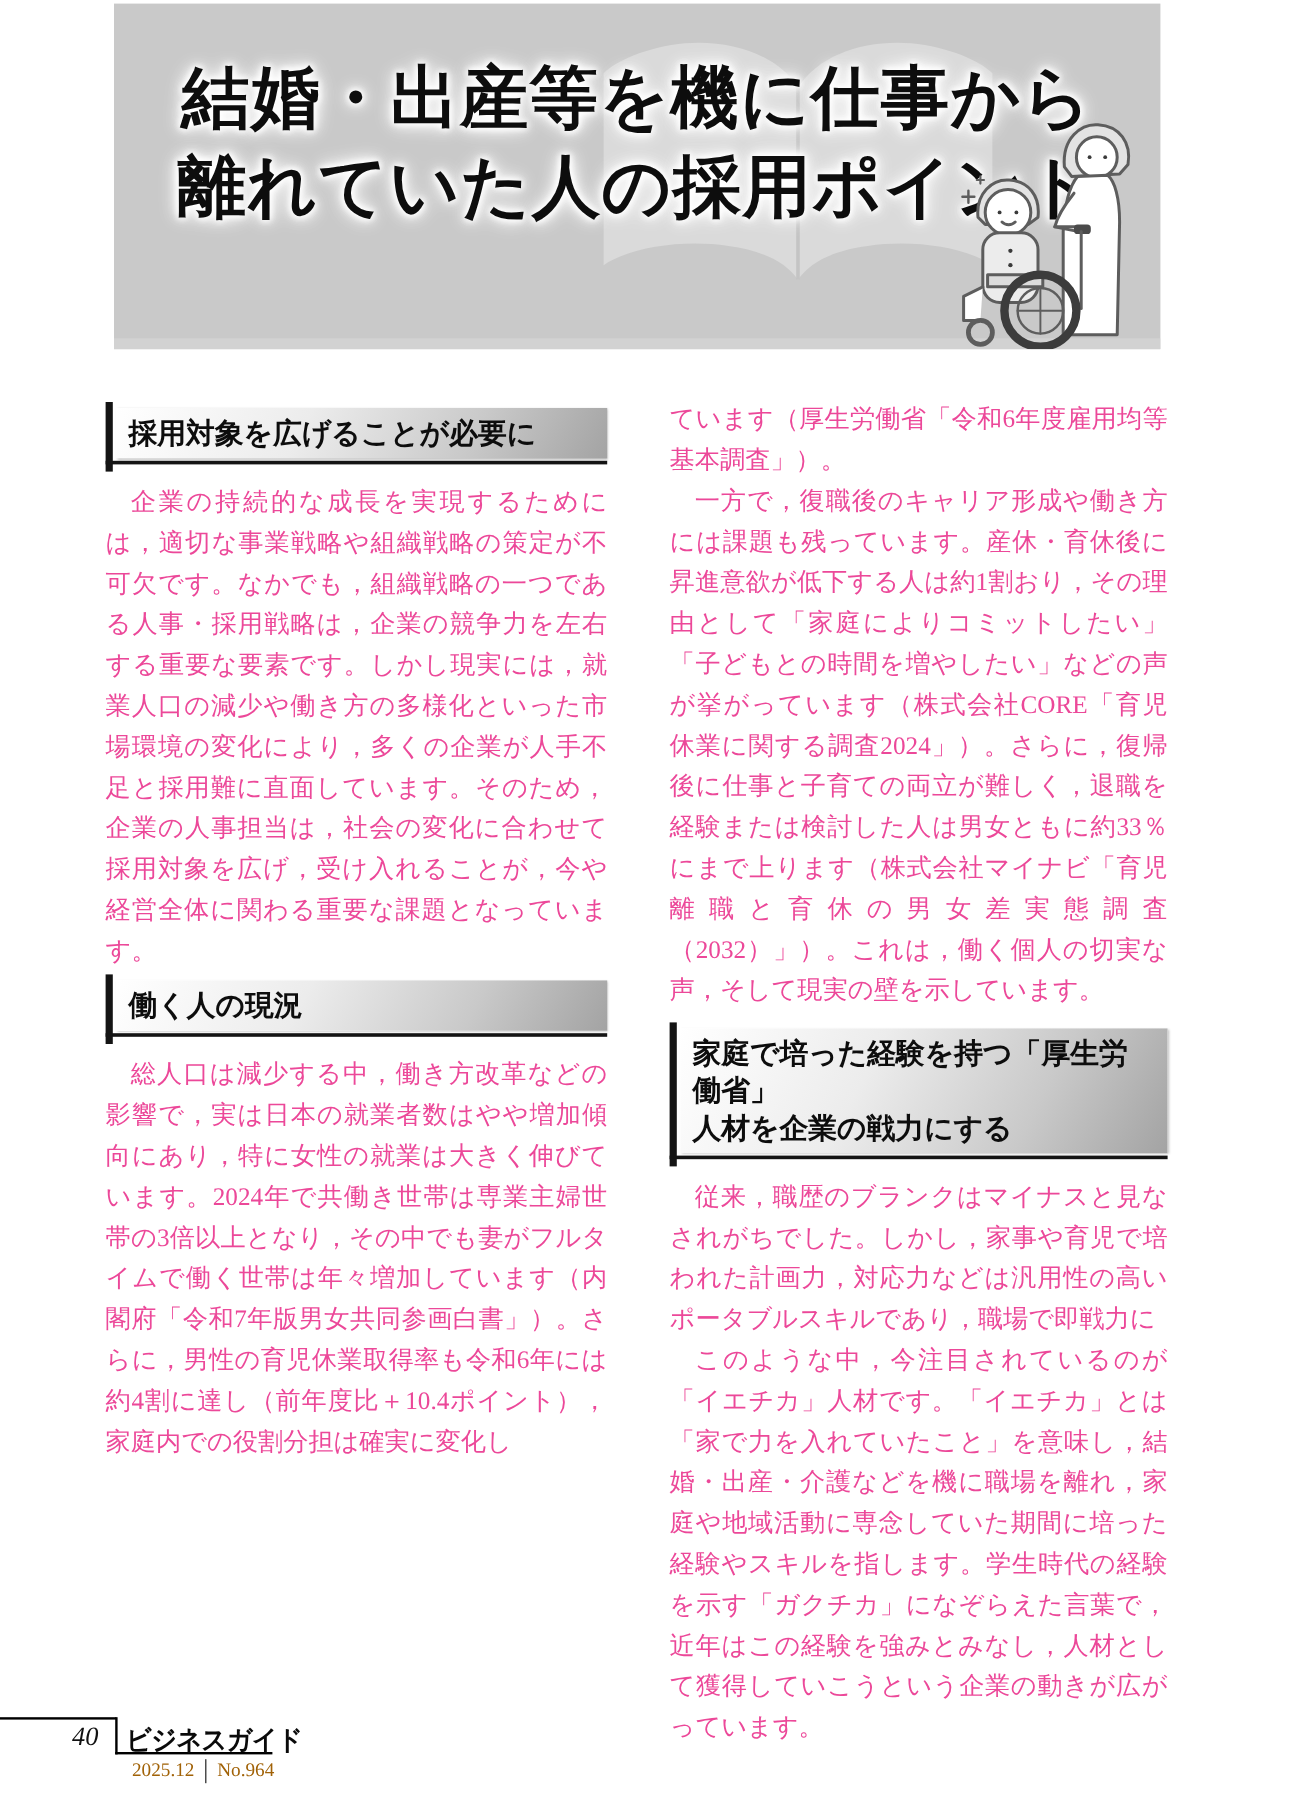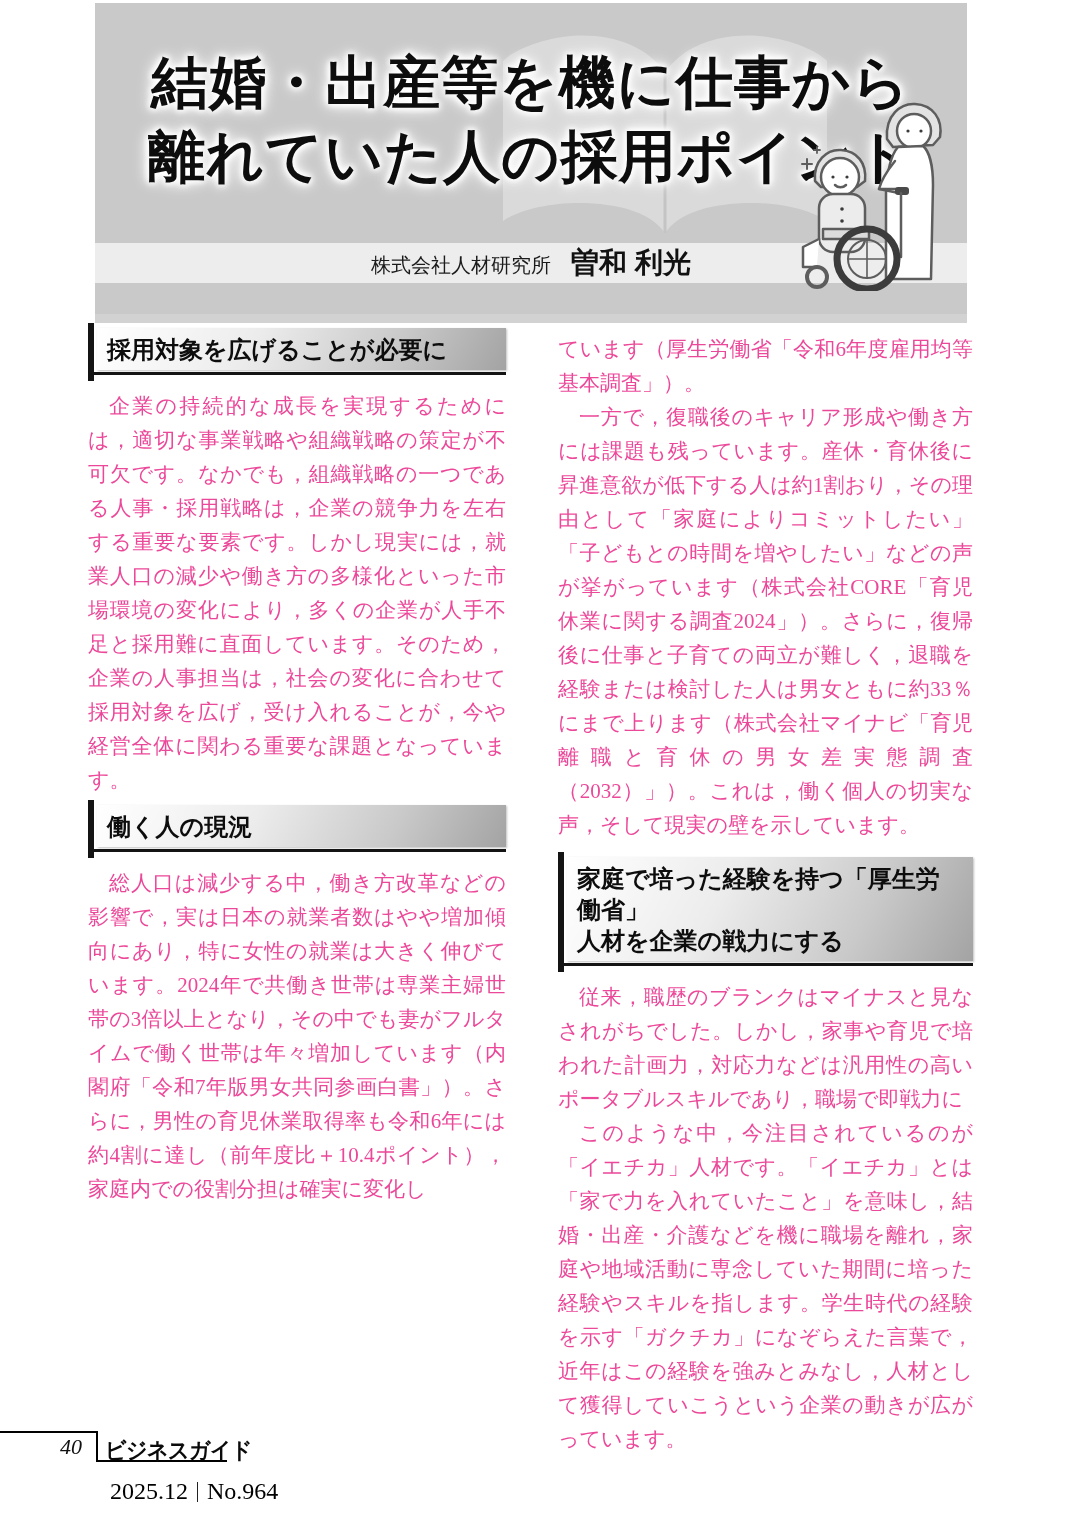--- a/index.html
+++ b/index.html
@@ -4,21 +4,21 @@
 <style>
   * { margin:0; padding:0; box-sizing:border-box; }
   html,body { background:#ffffff; }
   .page {
     position:relative; width:1075px; height:1517px; background:#ffffff;
     overflow:hidden; font-family:"Liberation Serif","DejaVu Serif",serif; color:#1b1b1b;
   }
 
   
   .header {
-    position:absolute; left:95px; top:3px; width:872px; height:320px;
+    position:absolute; left:95px; top:3px; width:872px; height:288px;
     background:#c9c9c9; overflow:hidden;
   }
   .book-svg { position:absolute; left:330px; top:18px; width:480px; height:252px; }
   .title-block {
     position:absolute; left:0; top:42px; width:100%; text-align:center;
     font-family:"Liberation Sans","DejaVu Sans",sans-serif; font-weight:bold;
     font-size:57px; line-height:74px; color:#0d0d0d; letter-spacing:1px;
     text-shadow:0 0 6px #fff,0 0 6px #fff,0 0 10px #fff,0 0 14px #fff,0 0 18px #fff;
     z-index:2;
   }
@@ -32,21 +32,21 @@
   }
   .author-name {
     font-family:"Liberation Sans","DejaVu Sans",sans-serif; font-weight:600;
     font-size:28px; line-height:40px; color:#111; margin-left:20px;
   }
   .bottom-band { position:absolute; left:0; bottom:0; width:100%; height:9px; background:#d2d2d2; }
   .illu-svg { position:absolute; right:0px; top:86px; width:184px; height:202px; z-index:3; }
 
   
   .col { position:absolute; width:418px; }
-  .col-left  { left:88px;  top:328px; }
+  .col-left  { left:88px;  top:340px; }
   .col-right { left:558px; top:332px; width:415px; }
 
   .sec-h { position:relative; margin-bottom:14px; }
   .sec-bar { position:absolute; left:0; top:-5px; width:6px; height:calc(100% + 11px); background:#141414; }
   .sec-box {
     margin-left:9px; padding:6px 10px 5px;
     background:linear-gradient(118deg,#ffffff 0%,#ececec 38%,#c9c9c9 72%,#a3a3a3 100%);
     font-family:"Liberation Sans","DejaVu Sans",sans-serif; font-weight:bold;
     font-size:24px; line-height:31px; color:#0d0d0d;
     box-shadow:1px 1px 2px rgba(0,0,0,.25);
@@ -68,22 +68,22 @@
   .f-pagenum {
     position:absolute; left:50px; top:1434px; width:42px; text-align:center;
     font-size:22px; line-height:26px; color:#111;font-style:italic;
   }
   .f-logo {
     position:absolute; left:105px; top:1436px;
     font-family:"Liberation Sans","DejaVu Sans",sans-serif; font-weight:bold;
     font-size:21px; letter-spacing:-0.5px; color:#0a0a0a; transform:scaleY(1.08);
   }
   .f-issue {
-    position:absolute; left:110px; top:1466px; font-size:24px; color:#000000;
-    display:flex; align-items:center;margin-top:12px;
+    position:absolute; left:110px; top:1466px; font-size:16px; color:#a16207;
+    display:flex; align-items:center;
   }
   .f-sep { display:inline-block; width:1px; height:20px; background:#222; margin:0 9px; }
 </style>
 </head>
 <body>
 
 <div class="page">
 
   <div class="header">
     <svg class="book-svg" viewBox="0 0 480 252">
@@ -92,23 +92,20 @@
         C250,198 268,188 298,184 C338,178 382,186 402,200
         L402,40 C392,30 366,18 334,15 C296,12 258,24 240,52 Z"></path>
       <path fill="none" stroke="#c4c4c4" stroke-width="3" d="M240,52 L240,212"></path>
     </svg>
 
     <div class="title-block">
       <div>結婚・出産等を機に仕事から</div>
       <div>離れていた人の採用ポイント</div>
     </div>
 
-    <div class="author-strip">
-      <span class="author-org">株式会社人材研究所</span><span class="author-name">曽和 利光</span>
-    </div>
     <div class="bottom-band"></div>
 
     <svg class="illu-svg" viewBox="0 0 184 202">
       <g stroke="#5d5d5d" stroke-width="2.5" fill="#ffffff" stroke-linecap="round" stroke-linejoin="round">
 
         <path d="M104,50 C102,26 118,14 132,15 C150,16 160,30 157,48 L150,56 L110,58 Z" fill="#e3e3e3"></path>
         <circle cx="131" cy="42" r="17" fill="#ffffff"></circle>
         <circle cx="125" cy="42" r="1.6" fill="#3a3a3a" stroke="none"></circle>
         <circle cx="138" cy="42" r="1.6" fill="#3a3a3a" stroke="none"></circle>
         <path d="M115,58 C108,66 104,84 103,104 L103,190 L148,190 L150,96 C150,76 146,62 140,57 Z" fill="#ffffff"></path>

